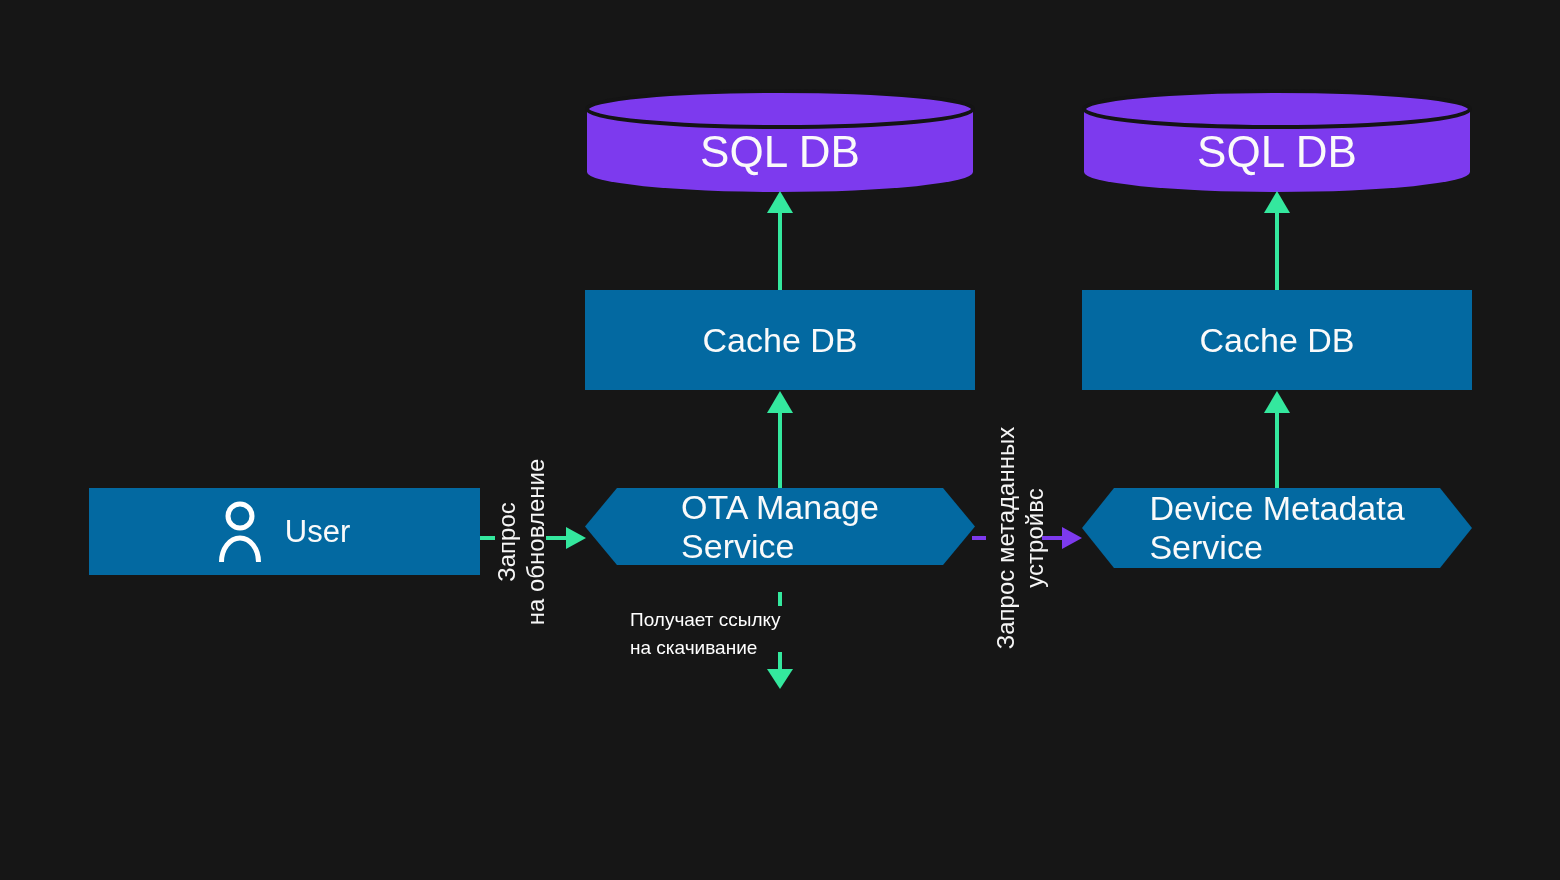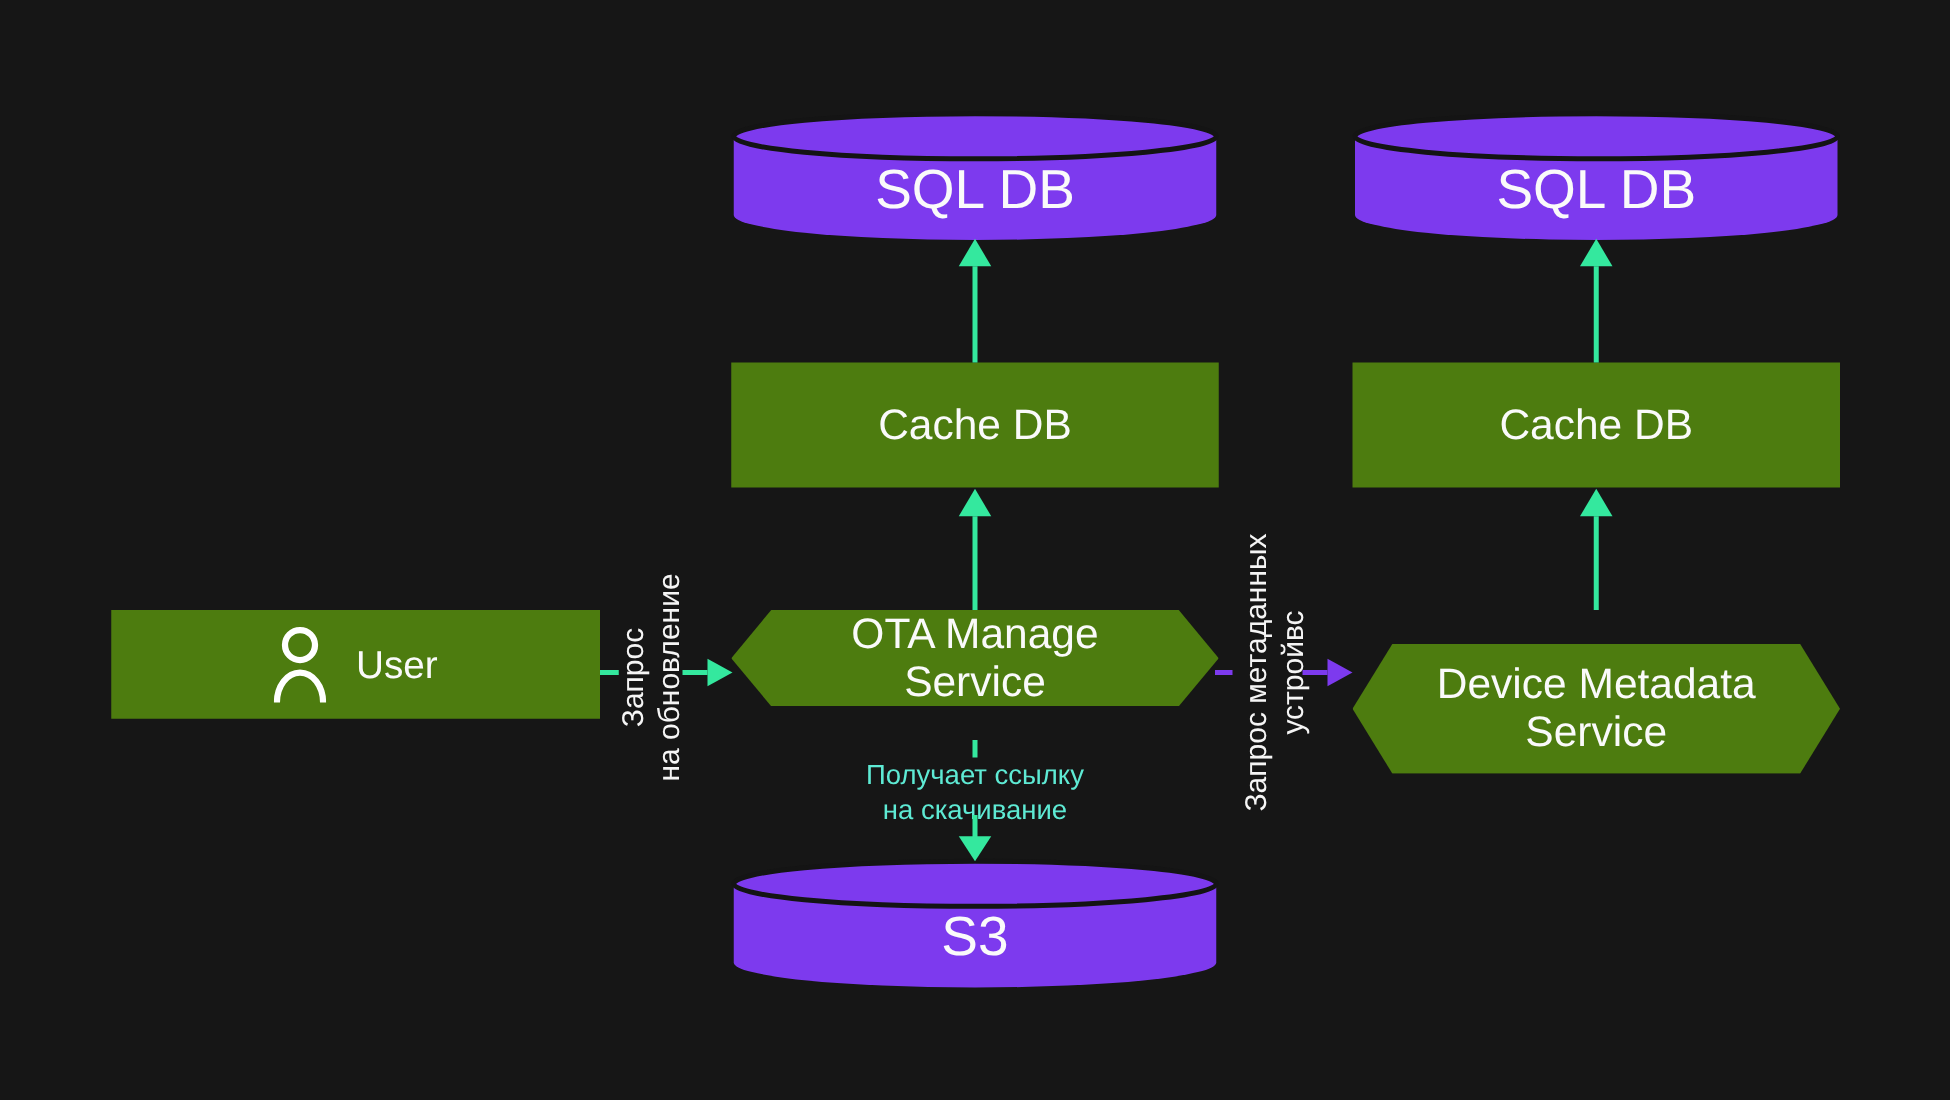--- a/index.html
+++ b/index.html
@@ -11,25 +11,24 @@
     position: relative;
     width: 1560px;
     height: 880px;
     background: #161616;
     font-family: "Liberation Sans", sans-serif;
     color: #ffffff;
     overflow: hidden;
   }
   .node {
     position: absolute;
-    background: #4d7c0f;
+    background: #0369a1;
     display: flex;
     align-items: center;
     justify-content: center;
-    text-align: center;
   }
   .node .lbl {
     font-size: 34px;
     line-height: 39px;
     color: #fafafa;
   }
   .node .lbl span { display: block; }
   .hex {
     clip-path: polygon(0 50%, 8.2% 0, 91.8% 0, 100% 50%, 91.8% 100%, 8.2% 100%);
   }
@@ -81,24 +80,23 @@
     transform: translate(-50%, -50%) rotate(-90deg);
     font-size: 24px;
     line-height: 29px;
     text-align: center;
     white-space: nowrap;
     color: #f5f5f5;
   }
   .vlabel span { display: block; }
   .alabel {
     position: absolute;
-    font-size: 22px;
+    font-size: 19px;
     line-height: 28px;
-    text-align: center;
-    color: #5eead4;
+    color: #ffffff;
   }
   .alabel span { display: block; }
 </style>
 </head>
 <body>
 
 <div class="canvas">
 
   <div class="cyl" style="left:585px; top:88px;">
     <svg width="390" height="108" viewBox="0 0 390 108">
@@ -134,34 +132,27 @@
     </div>
   </div>
 
   <div class="node hex" style="left:585px; top:488px; width:390px; height:77px;">
     <div class="lbl">
       <span>OTA Manage</span>
       <span>Service</span>
     </div>
   </div>
 
-  <div class="node hex" style="left:1082px; top:515px; width:390px; height:104px;">
+  <div class="node hex" style="left:1082px; top:488px; width:390px; height:80px;">
     <div class="lbl">
       <span>Device Metadata</span>
       <span>Service</span>
     </div>
   </div>
 
-  <div class="cyl" style="left:585px; top:686px;">
-    <svg width="390" height="108" viewBox="0 0 390 108">
-      <path d="M2 21 V84 A193 20 0 0 0 388 84 V21 Z" fill="#7d3aee"></path>
-      <ellipse cx="195" cy="21" rx="193" ry="18" fill="#7d3aee" stroke="#141414" stroke-width="4"></ellipse>
-    </svg>
-    <div class="lbl">S3</div>
-  </div>
 
   <div class="hline green" style="left:480px; top:536px; width:15px;"></div>
   <div class="vlabel" style="left:521px; top:542px;">
     <span>Запрос</span>
     <span>на обновление</span>
   </div>
   <div class="hline green" style="left:546px; top:536px; width:20px;"></div>
   <div class="tri tri-right-green" style="left:566px; top:527px;"></div>
 
   <div class="hline purplebg" style="left:972px; top:536px; width:14px;"></div>

